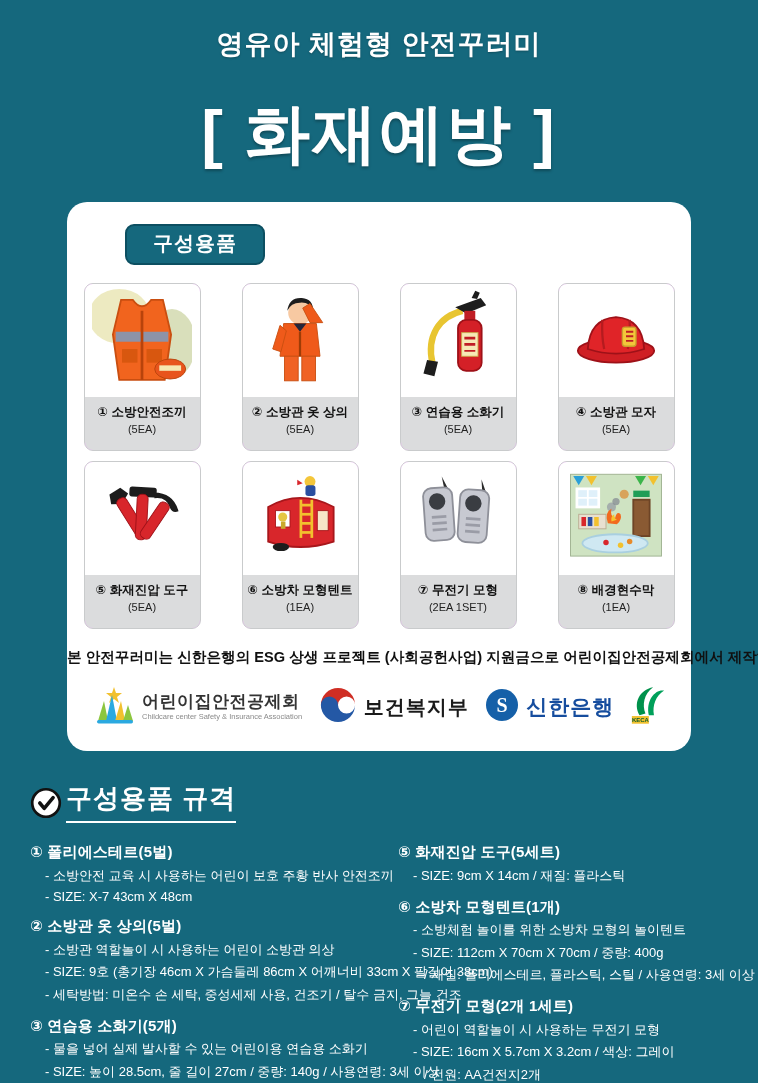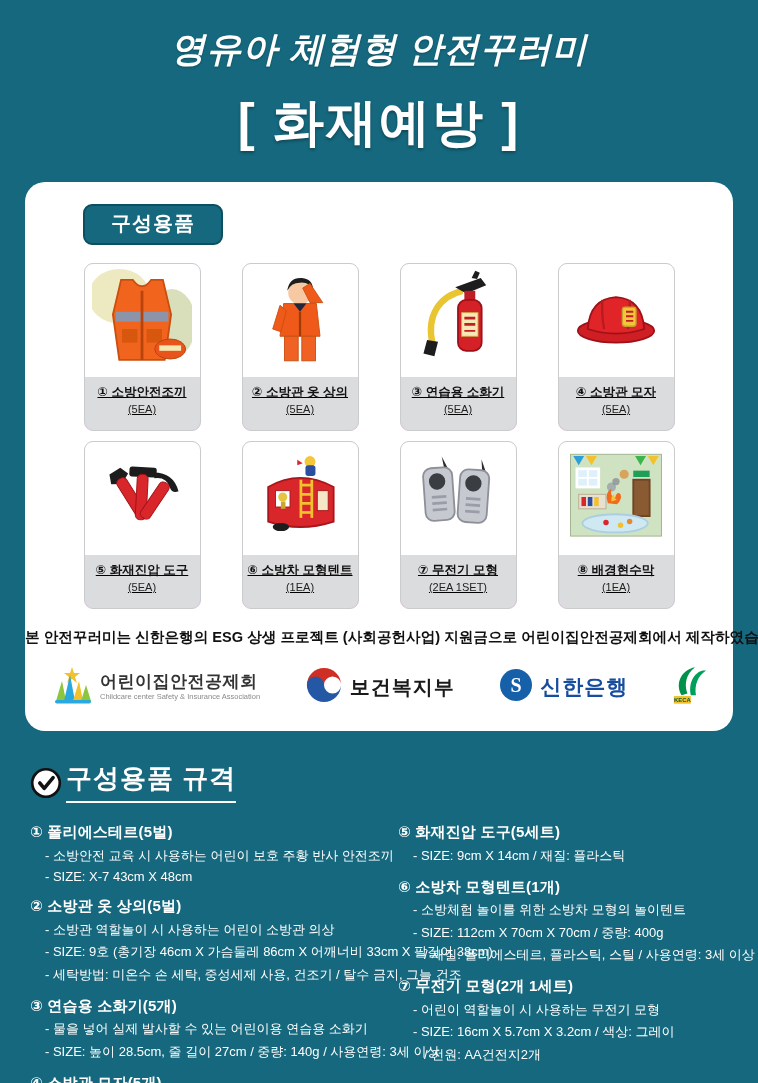--- a/index.html
+++ b/index.html
@@ -5,41 +5,41 @@
   * { margin:0; padding:0; box-sizing:border-box; }
   html,body { width:758px; height:1083px; }
   body {
     background:#15687d;
     font-family:"Liberation Sans","DejaVu Sans",sans-serif;
     overflow:hidden;
     position:relative;
   }
   
   .hdr { text-align:center; padding-top:26px; color:#fff; }
-  .hdr-line1 { font-size:35px; font-weight:700; letter-spacing:1px; text-shadow:0 1px 2px rgba(0,0,0,.25);font-style:italic; }
-  .hdr-line2 { font-size:51px; font-weight:800; margin-top:16px; letter-spacing:2px; text-shadow:0 2px 3px rgba(0,0,0,.3);text-align:center; }
+  .hdr-line1 { font-size:27px; font-weight:700; letter-spacing:1px; text-shadow:0 1px 2px rgba(0,0,0,.25); }
+  .hdr-line2 { font-size:65px; font-weight:800; margin-top:28px; letter-spacing:2px; text-shadow:0 2px 3px rgba(0,0,0,.3);text-align:center; }
   
   .card {
-    width:708px; margin:24px auto 0; background:#ffffff;
+    width:624px; margin:24px auto 0; background:#ffffff;
     border-radius:20px; padding:22px 0 16px;
   }
   .badge {
     display:inline-block; margin-left:58px;
     background:#15687d; border:2px solid #0c4f61; border-radius:9px;
     color:#fff; font-size:20px; font-weight:700;
     padding:4px 26px 6px; letter-spacing:1px;
   }
   .grid {
     margin-top:18px;
     display:grid; grid-template-columns:repeat(4,117px);
     gap:10px 41px; justify-content:center;
   }
   .prod {
     border:1px solid #c9cbcc; border-radius:9px; overflow:hidden;
-    background:#f0abfc; height:168px; display:flex; flex-direction:column;text-decoration:underline;
+    background:#f0abfc; height:168px; display:flex; flex-direction:column;
   }
   .prod-img { height:113px; display:flex; align-items:center; justify-content:center; background:#fff; }
   .prod-img svg { width:100px; height:104px; }
   .prod-cap {
     flex:1; background:#dbdcdd; text-align:center; padding-top:7px;
   }
   .prod-name { font-size:12.5px; font-weight:800; color:#111; white-space:nowrap; }
   .prod-qty  { font-size:11px; color:#222; margin-top:2px; }
   .disclaimer {
     margin-top:19px; text-align:center;

